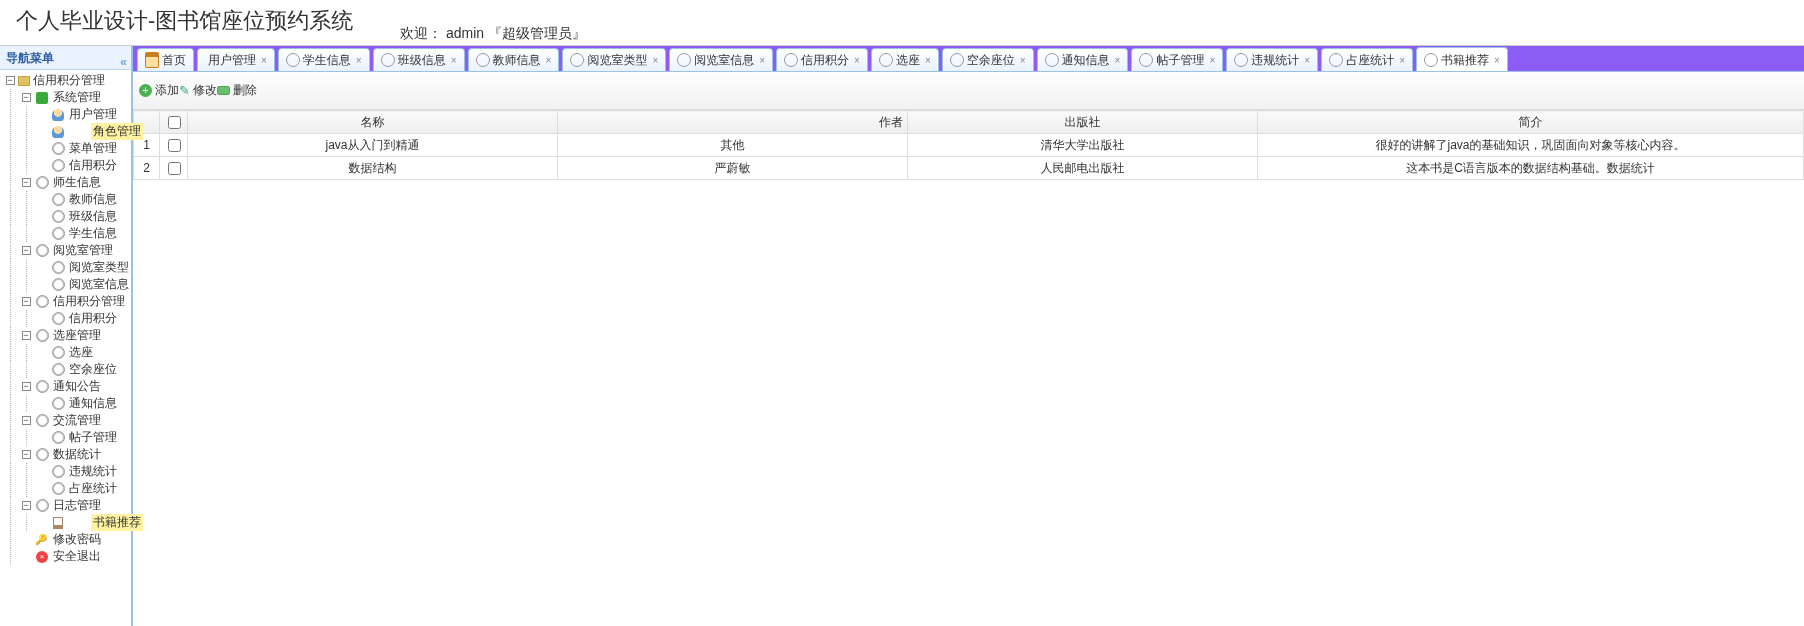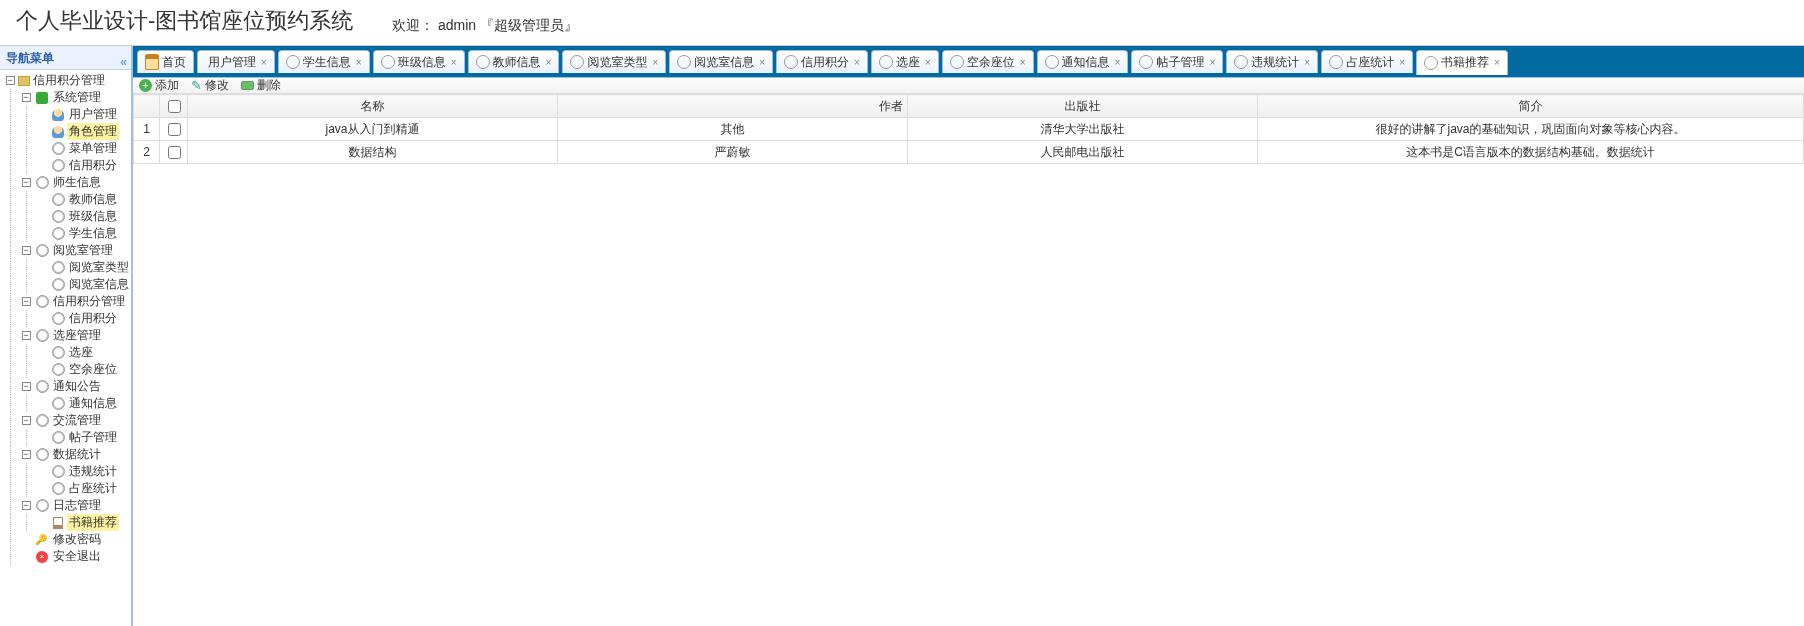--- a/index.html
+++ b/index.html
@@ -1,49 +1,49 @@
 <!DOCTYPE html>
 <html><head>
 <meta charset="utf-8">
 <style>
 * { box-sizing: border-box; }
 body { margin:0; font-family: "Microsoft YaHei", Arial, sans-serif; font-size:12px; color:#333; background:#fff; }
 .header { height:46px; border-bottom:1px solid #ccc; position:relative; }
 .header-title { font-size:22px; padding:6px 0 0 16px; }
-.header-welcome { position:absolute; right:0; bottom:0; left:392px; font-size:14px; color:#333; padding-bottom:10px; }
+.header-welcome { position:absolute; right:0; bottom:0; left:400px; font-size:14px; color:#333; padding-bottom:2px; }
 .layout { display:flex; height:calc(100vh - 46px); }
 .sidebar { width:133px; border-right:2px solid #9bc2e6; background:#fff; position:relative; }
 .sidebar-head { background:#eaf2ff; height:24px; line-height:24px; padding:0 6px; color:#2b5fa3; font-weight:bold; position:relative; border-bottom:1px solid #c0d6ef; }
 .collapse-btn { position:absolute; right:4px; top:4px; color:#6ca6e0; font-size:12px; cursor:pointer; }
 .tree { padding:2px 0 0 2px; }
 .tree-row { height:17px; line-height:17px; white-space:nowrap; display:flex; align-items:center; }
 .indent { display:inline-block; width:16px; height:17px; flex:0 0 auto; }
 .indent.dline { background:linear-gradient(rgba(140,140,140,.6) 50%, transparent 0) repeat-y; background-size:1px 2px; background-position:8px 0; }
 .hit { width:16px; height:16px; display:inline-flex; align-items:center; justify-content:center; font-size:10px; color:#555; flex:0 0 auto; cursor:pointer; }
 .hit-box { width:9px; height:9px; border:1px solid #888; background:#fff; text-align:center; line-height:7px; font-size:9px; color:#444; }
 .ticon { width:16px; height:16px; display:inline-flex; align-items:center; justify-content:center; flex:0 0 auto; margin-right:1px; }
 .gear-icon::before{content:""; width:11px; height:11px; border-radius:50%; border:1px solid #999; display:block; box-shadow:0 0 0 1px #bbb inset;}
 .green-box{width:12px;height:12px;background:#39a939;border-radius:2px;}
 .user-i{width:12px;height:12px;border-radius:50%;background:radial-gradient(circle at 50% 30%, #ffd9a0 40%, transparent 41%), linear-gradient(#5b9bd5,#5b9bd5); border-radius:50% 50% 30% 30%;}
 .folder-i{width:12px;height:10px;background:#e0c060;border:1px solid #c0a040;}
 .book-i{width:10px;height:12px;background:linear-gradient(#fff 70%, #a86 70%);border:1px solid #a86;}
 .key-i::before{content:"🔑";font-size:10px;}
 .exit-i{width:12px;height:12px;border-radius:50%;background:#e44; display:flex;align-items:center;justify-content:center;color:#fff;font-size:8px;}
 .exit-i::before{content:"×";}
 .tlabel { padding:0 2px; cursor:pointer; }
-.tlabel.sel { background:#fff3a1; }
+.tlabel.sel { background:#fff3a1;margin-left:24px; }
 .main { flex:1; display:flex; flex-direction:column; overflow:hidden; }
-.tabs { height:32px; background:#0369a1; border-bottom:1px solid #9bc2e6; display:flex; align-items:center; padding-left:4px; gap:3px; overflow:hidden; }
+.tabs { height:26px; background:#8b5cf6; border-bottom:1px solid #9bc2e6; display:flex; align-items:flex-end; padding-left:4px; gap:3px; overflow:hidden; }
 .tab { height:23px; border:1px solid #9bc2e6; border-bottom:none; border-radius:4px 4px 0 0; background:linear-gradient(#fff,#eaf2ff); padding:0 7px; display:flex; align-items:center; gap:3px; font-size:12px; cursor:pointer; white-space:nowrap; }
 .tab.active { background:#fff; height:25px; margin-bottom:-1px; }
 .tab .tclose { color:#888; font-size:10px; margin-left:2px; cursor:pointer; }
 .home-i::before{content:"";display:block;width:12px;height:10px;border:1px solid #c97e1e;border-top:5px solid #c97e1e;border-radius:2px; background:#ffe0a0;}
 .gear-s { width:14px; height:14px; display:inline-block; border-radius:50%; border:1px solid #999; }
 .panel-head { height:24px; line-height:24px; background:#eaf2ff; color:#2b5fa3; font-weight:bold; padding-left:8px; border-bottom:1px solid #c0d6ef; }
-.toolbar { height:16px; display:flex; align-items:center; gap:12px; padding:0 6px; border-bottom:1px solid #ddd; background:linear-gradient(#fdfdfd,#f2f2f2); }
+.toolbar { height:38px; display:flex; align-items:center; padding:0 6px; border-bottom:1px solid #ddd; background:linear-gradient(#fdfdfd,#f2f2f2); }
 .tbtn { display:flex; align-items:center; gap:3px; cursor:pointer; color:#333; }
 .add-i{width:13px;height:13px;border-radius:50%;background:#4caf50;display:flex;align-items:center;justify-content:center;color:#fff;font-size:11px;line-height:1;}
 .add-i::before{content:"+";}
 .edit-i{color:#3a7; font-size:13px;}
 .edit-i::before{content:"✎";}
 .del-i{width:13px;height:9px;border:1px solid #5ca05c;border-radius:2px;background:#6abf6a;}
 .grid { border-collapse:collapse; width:100%; table-layout:fixed; }
 .grid th, .grid td { border:1px solid #ddd; height:23px; text-align:center; font-weight:normal; font-size:12px; overflow:hidden; text-overflow:ellipsis; white-space:nowrap; padding:0 4px;}
 .grid thead th { background:linear-gradient(#fafafa,#efefef); }
 .grid .numcol{width:26px;}

